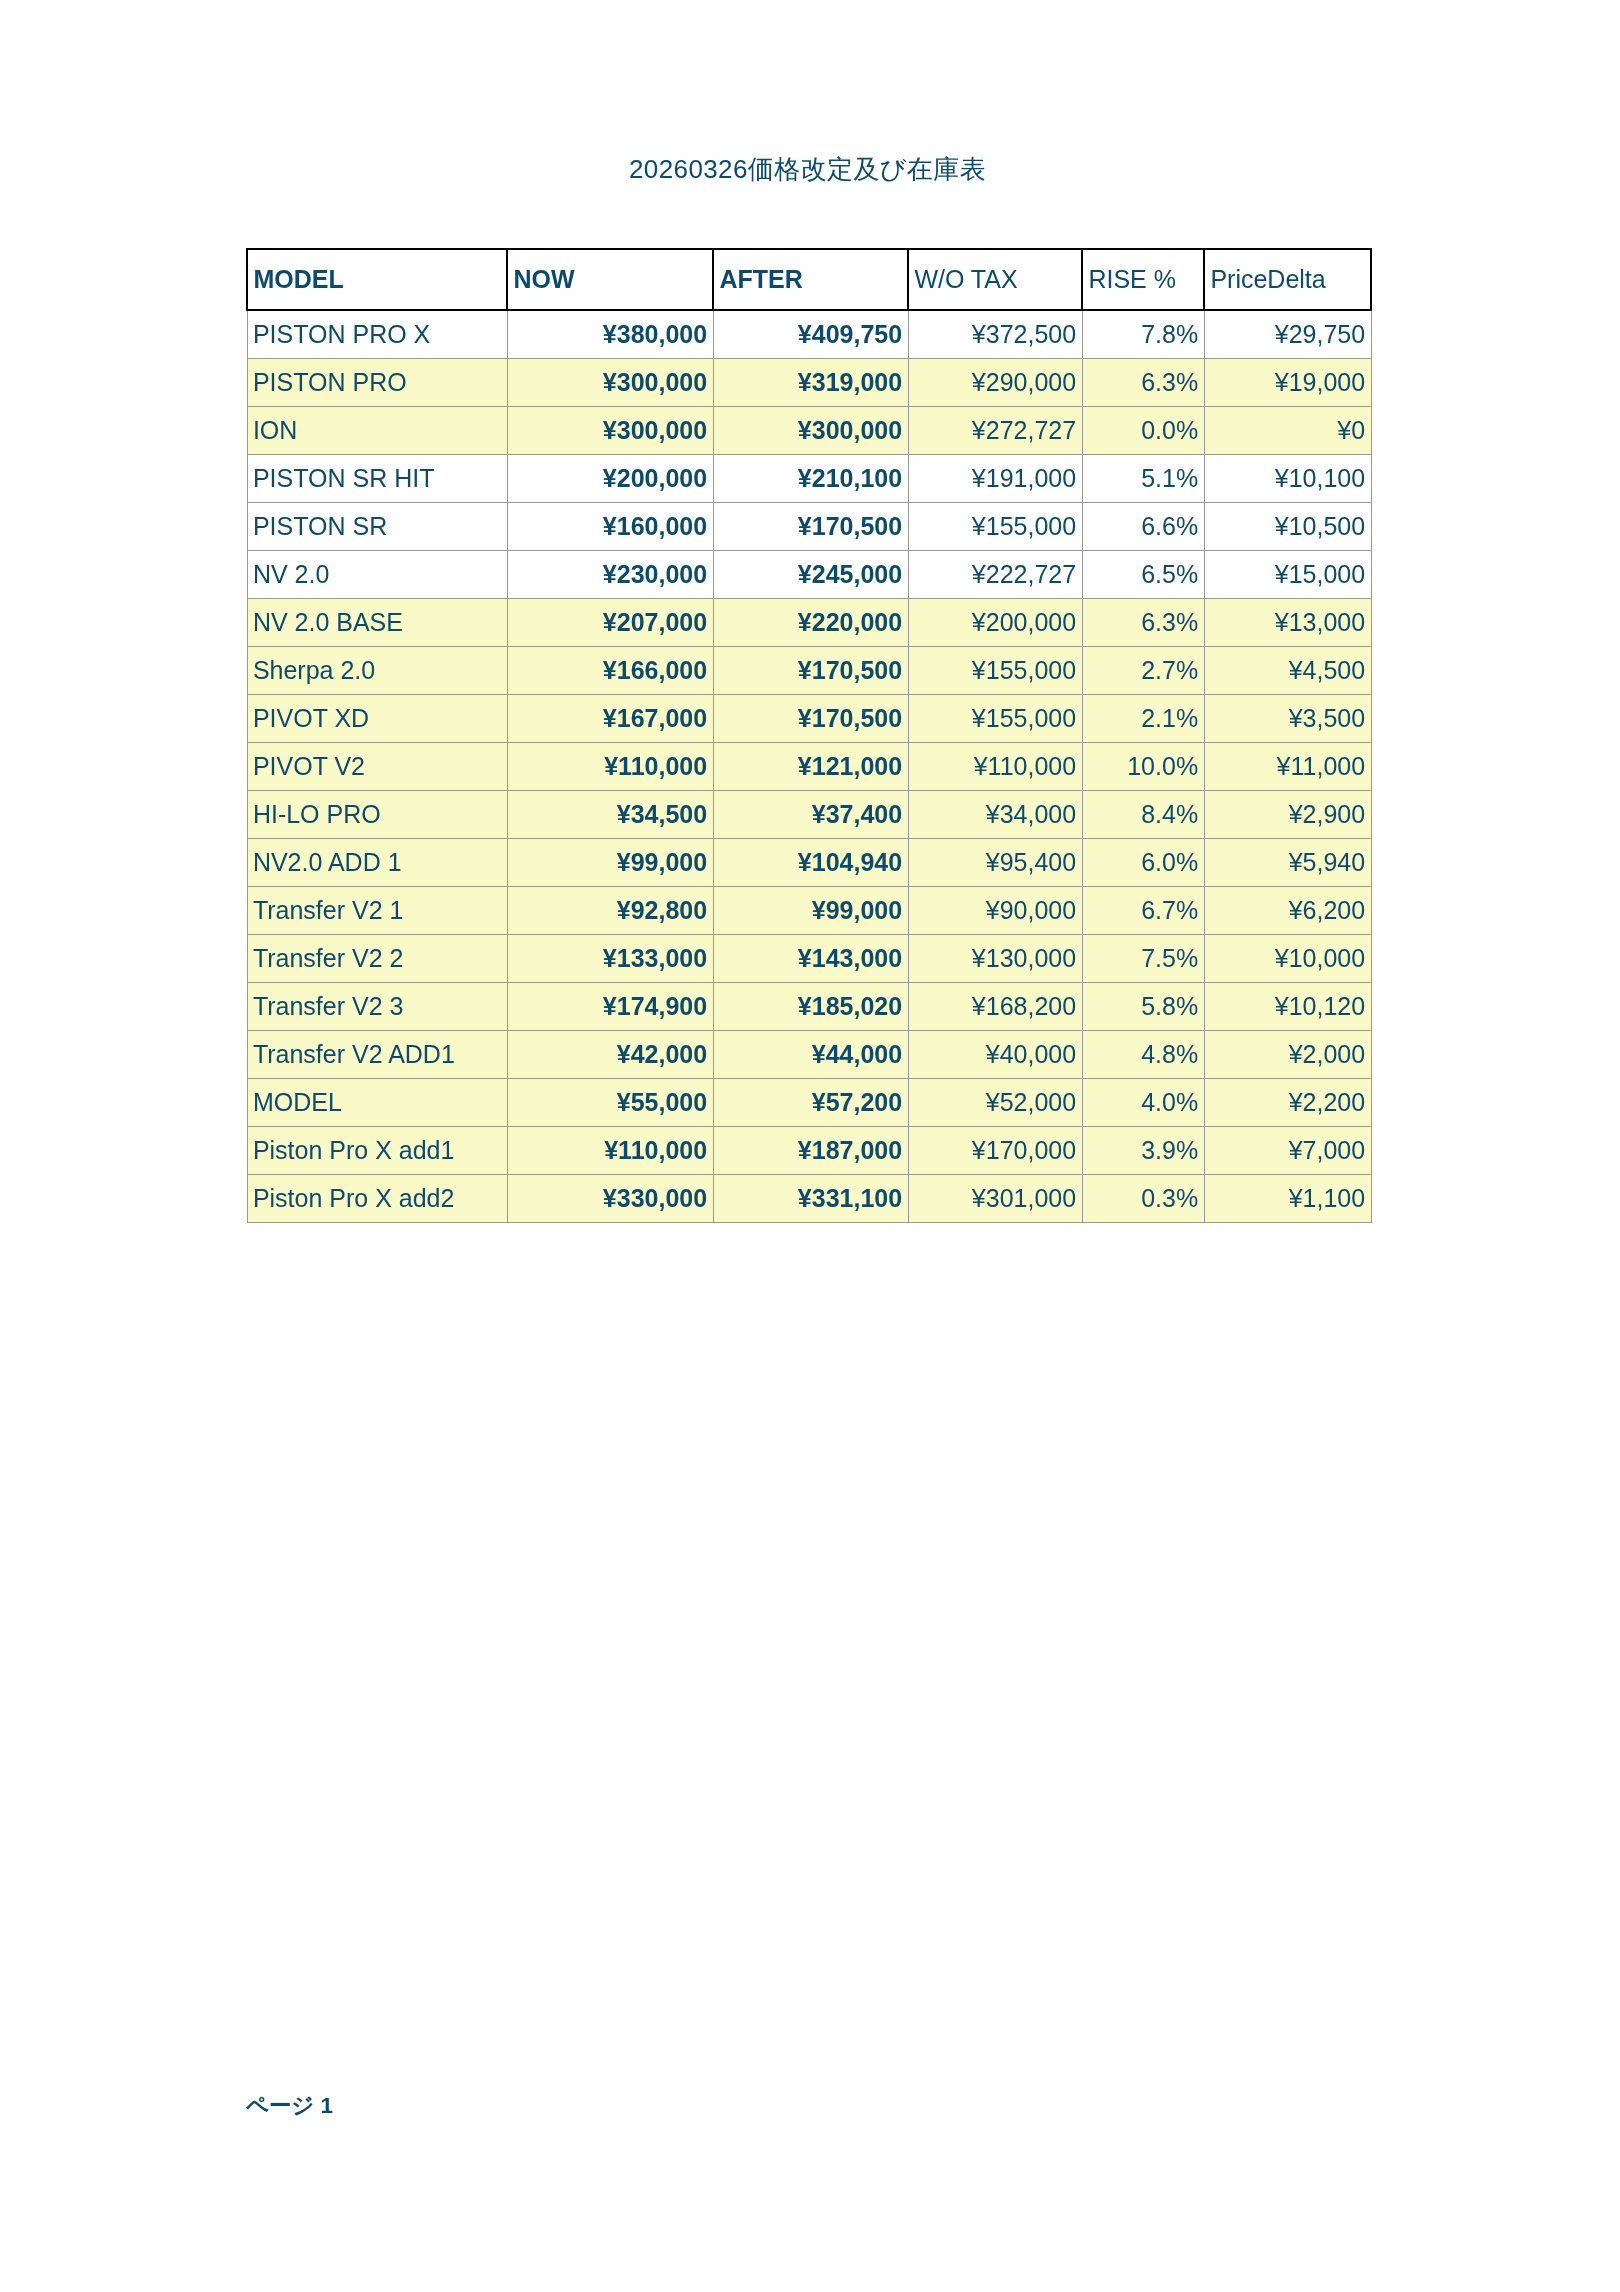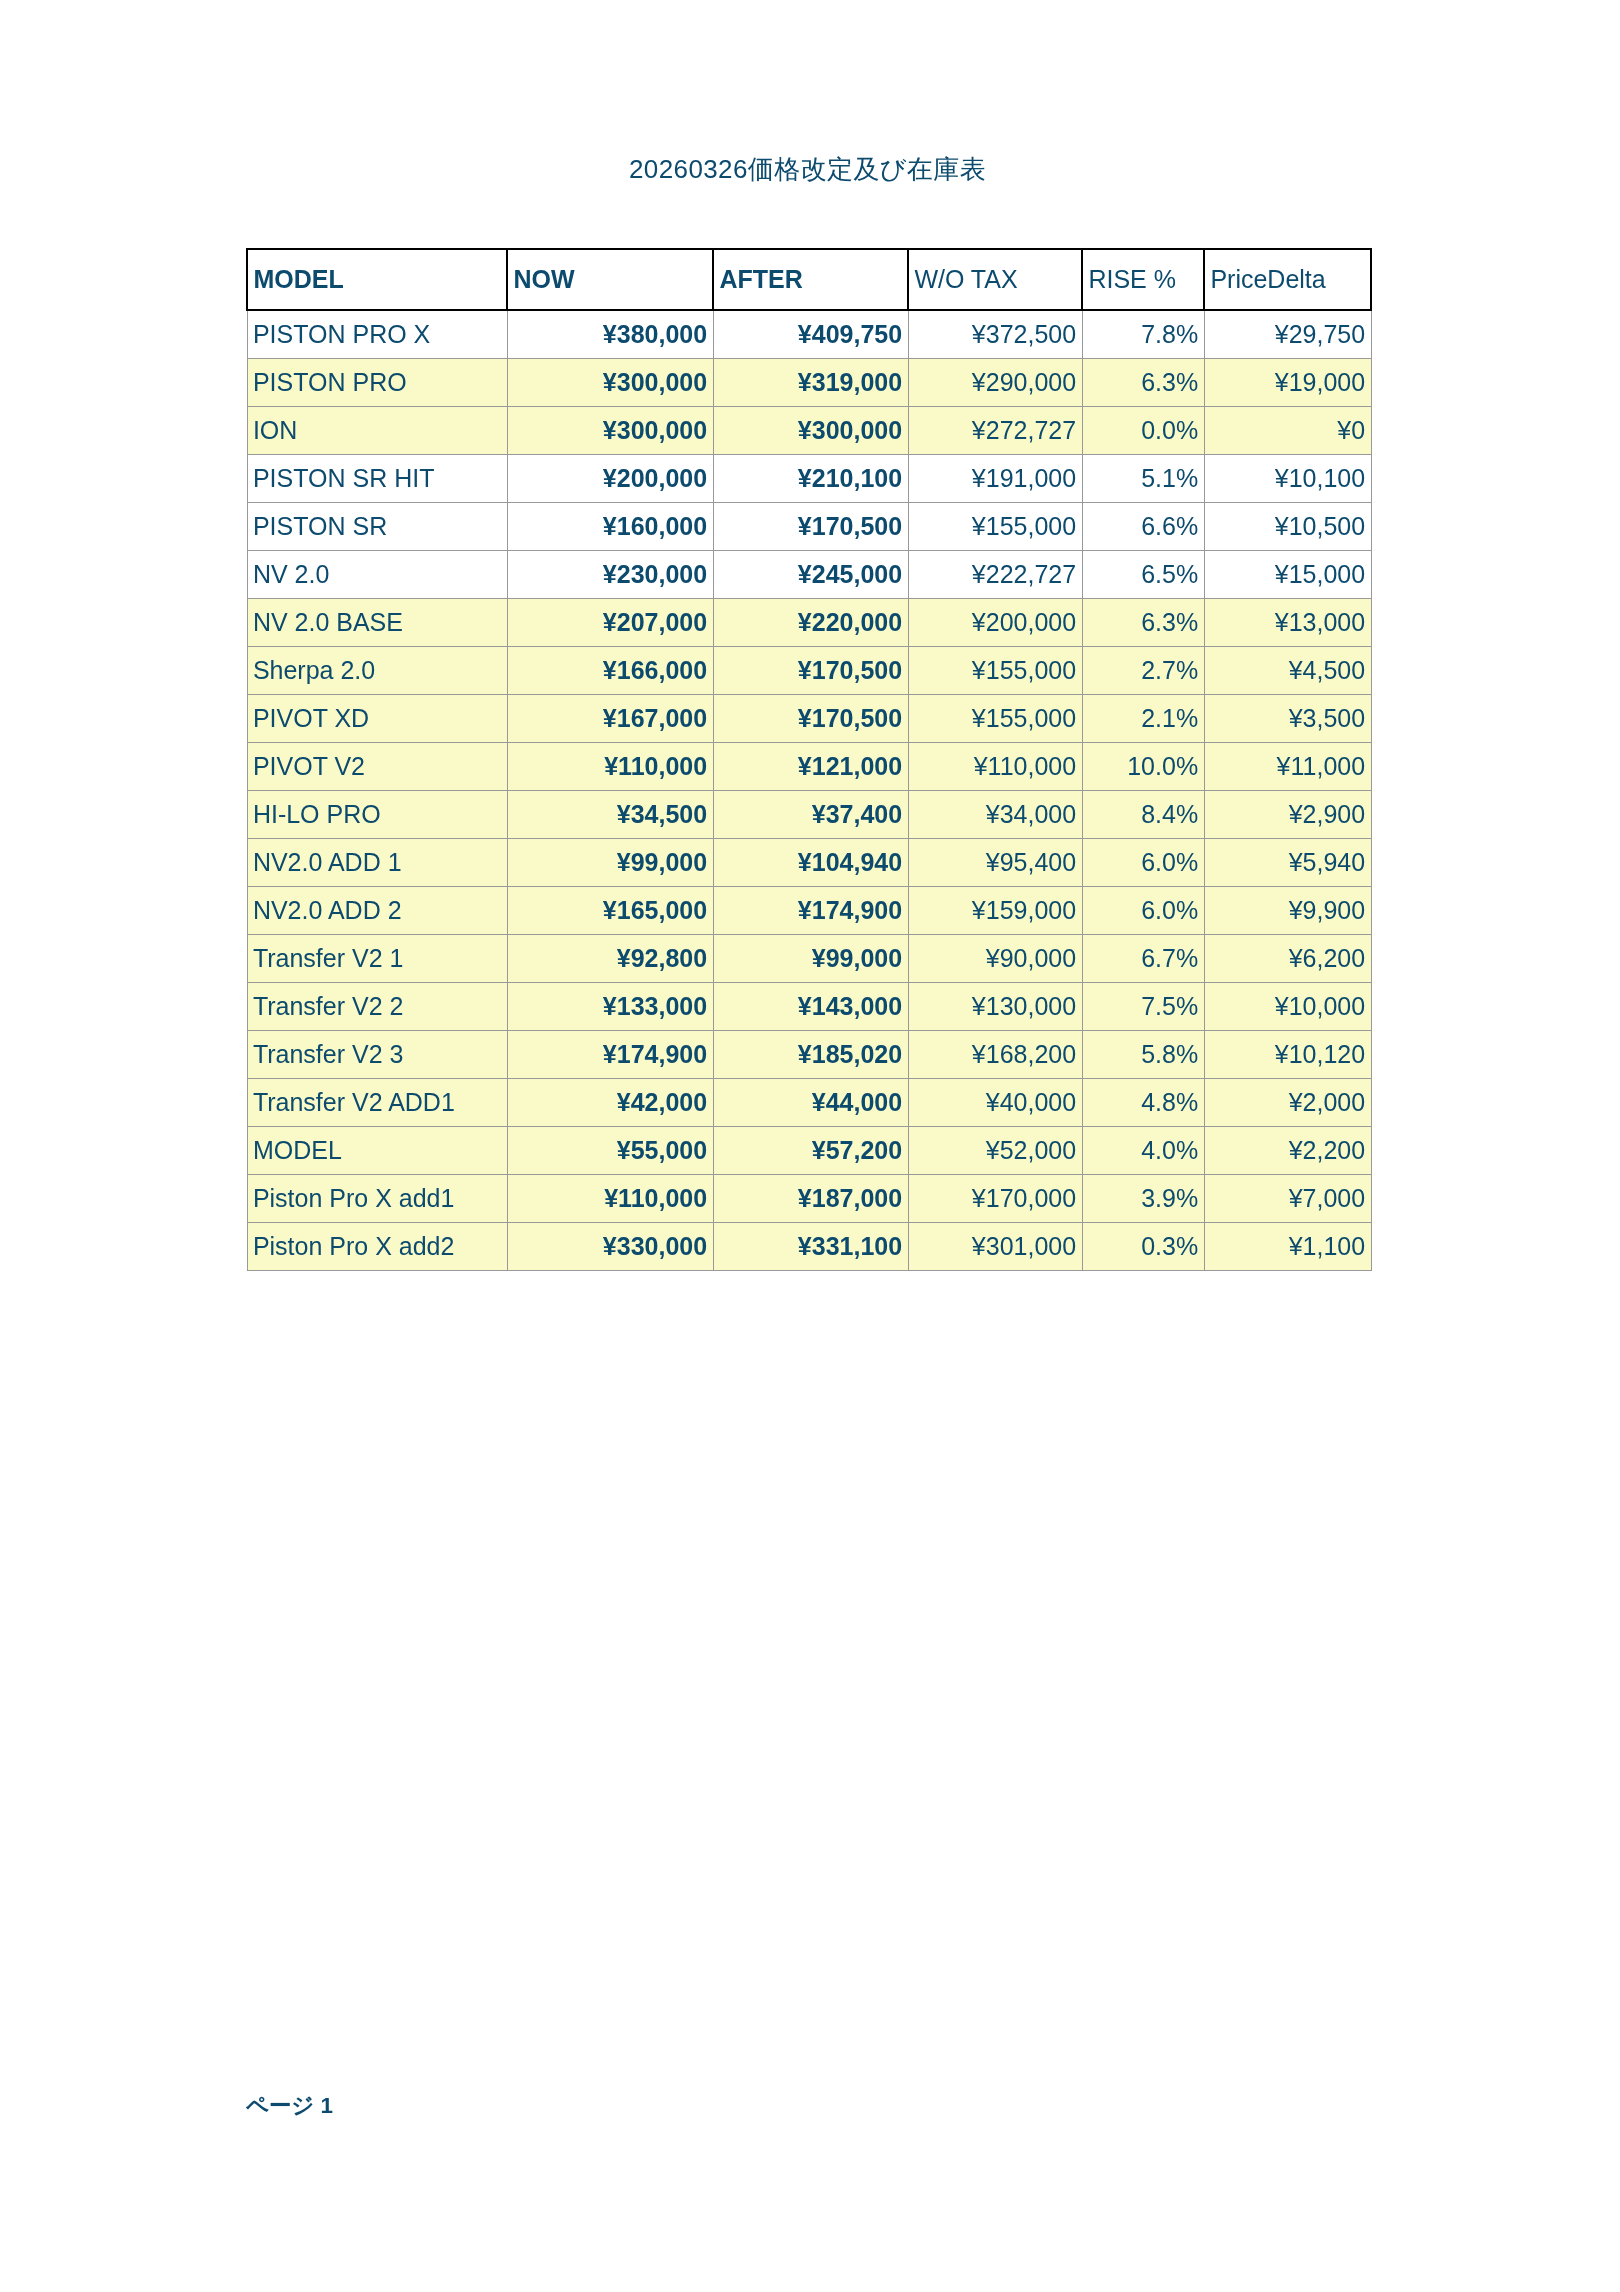--- a/index.html
+++ b/index.html
@@ -184,28 +184,20 @@
     </tr>
         <tr class="hl">
       <td class="c-model">NV2.0 ADD 1</td>
       <td class="c-num c-bold">¥99,000</td>
       <td class="c-num c-bold">¥104,940</td>
       <td class="c-num">¥95,400</td>
       <td class="c-num">6.0%</td>
       <td class="c-num">¥5,940</td>
     </tr>
         <tr class="hl">
-      <td class="c-model">NV2.0 ADD 2</td>
-      <td class="c-num c-bold">¥165,000</td>
-      <td class="c-num c-bold">¥174,900</td>
-      <td class="c-num">¥159,000</td>
-      <td class="c-num">6.0%</td>
-      <td class="c-num">¥9,900</td>
-    </tr>
-        <tr class="hl">
       <td class="c-model">Transfer V2 1</td>
       <td class="c-num c-bold">¥92,800</td>
       <td class="c-num c-bold">¥99,000</td>
       <td class="c-num">¥90,000</td>
       <td class="c-num">6.7%</td>
       <td class="c-num">¥6,200</td>
     </tr>
         <tr class="hl">
       <td class="c-model">Transfer V2 2</td>
       <td class="c-num c-bold">¥133,000</td>

